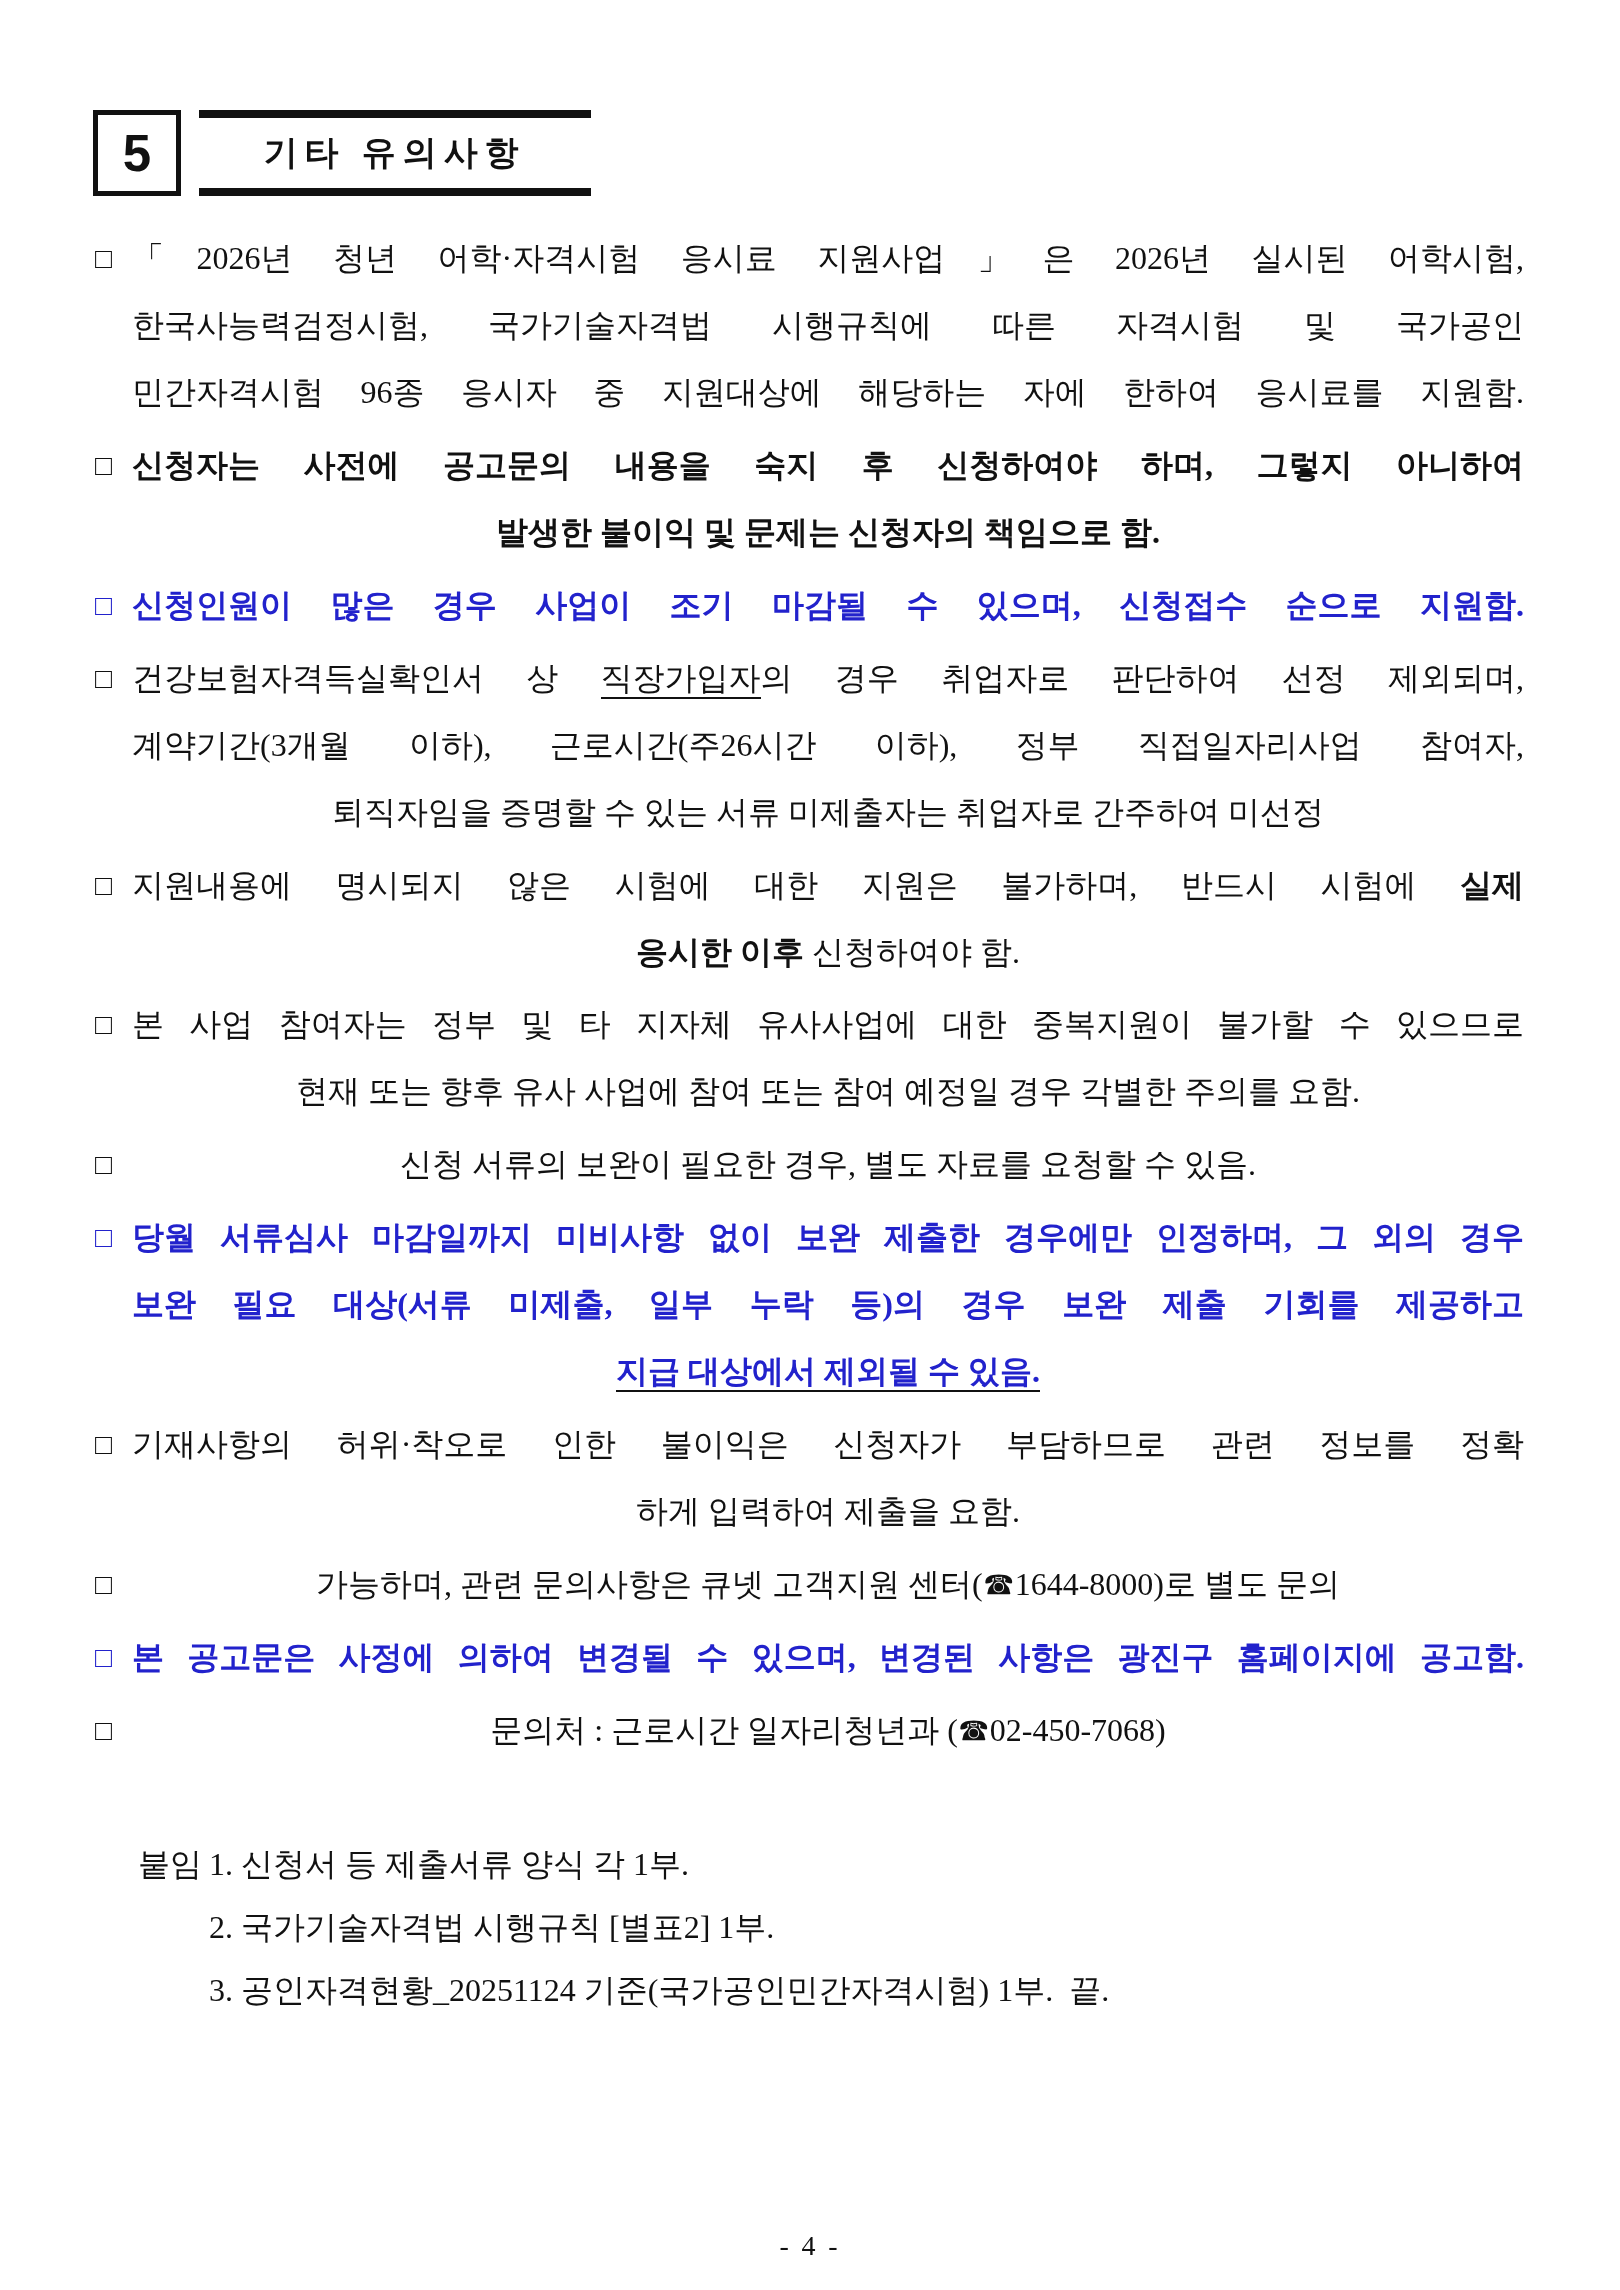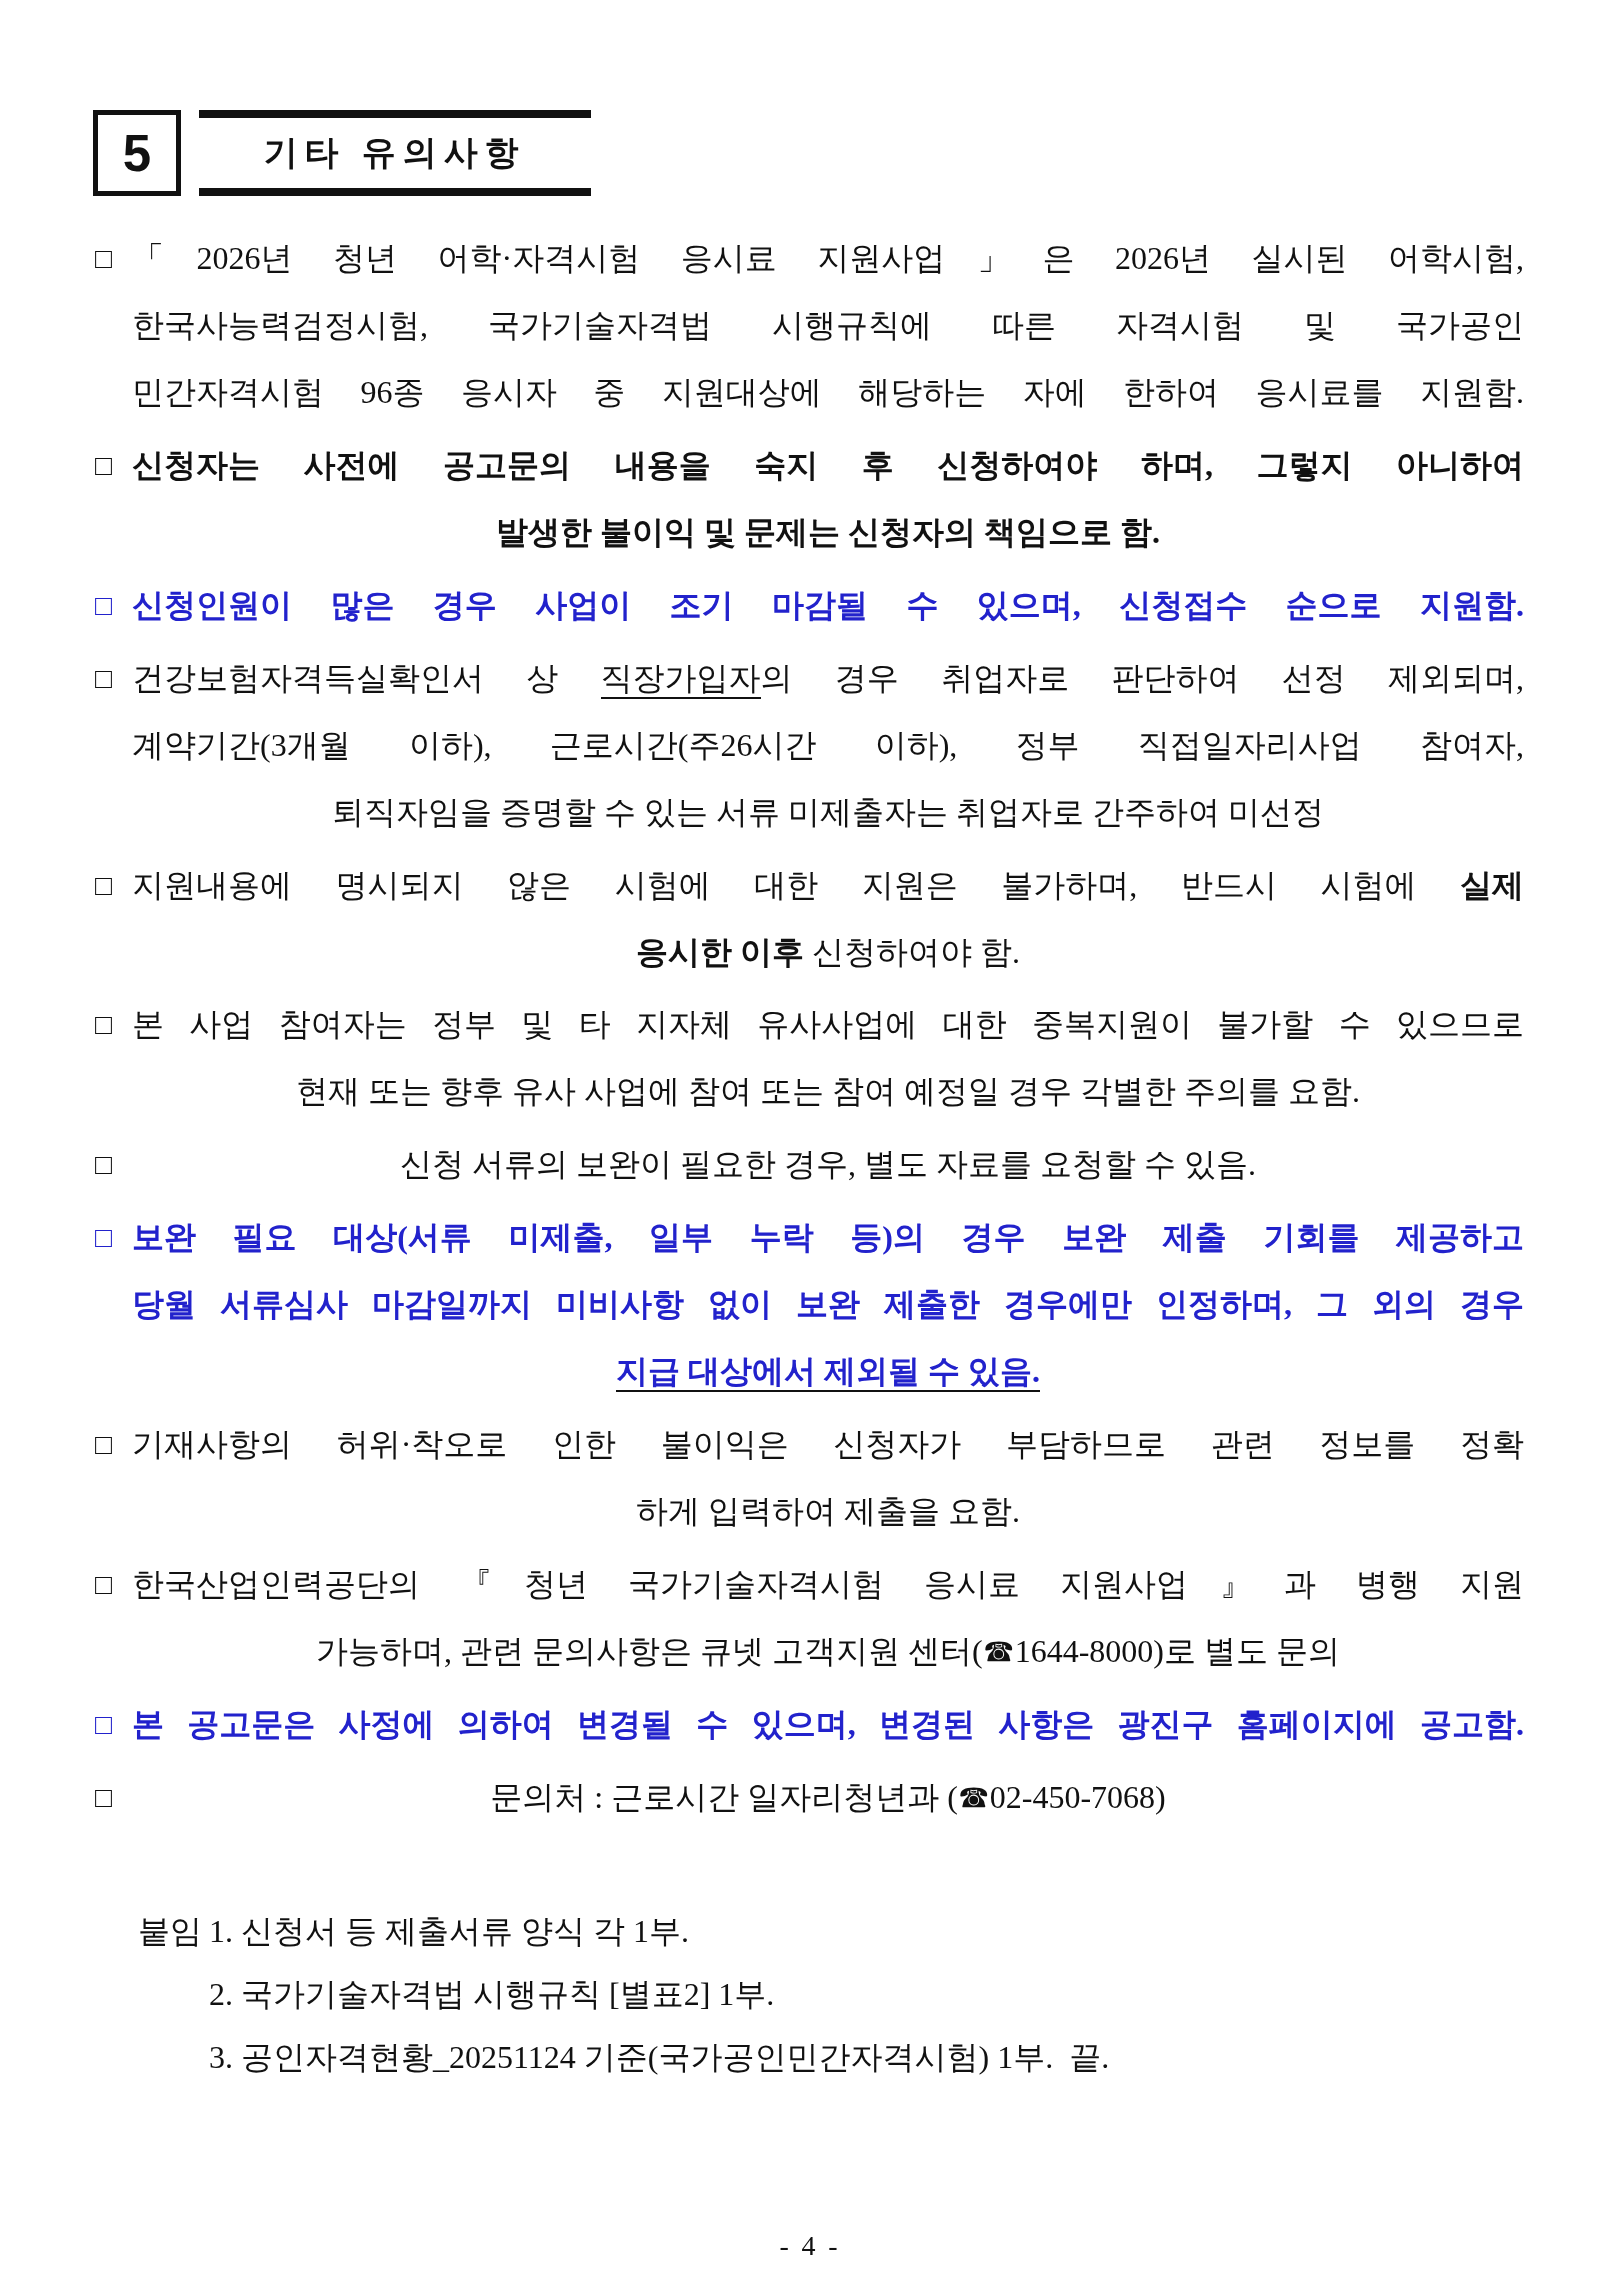--- a/index.html
+++ b/index.html
@@ -109,32 +109,31 @@
         <span class="bullet">□</span>
         <div class="nline fill"><span>본 사업 참여자는 정부 및 타 지자체 유사사업에 대한 중복지원이 불가할 수 있으므로</span></div>
         <div class="nline"><span>현재 또는 향후 유사 사업에 참여 또는 참여 예정일 경우 각별한 주의를 요함.</span></div>
       </div>
       <div class="notice-item">
         <span class="bullet">□</span>
         <div class="nline"><span>신청 서류의 보완이 필요한 경우, 별도 자료를 요청할 수 있음.</span></div>
       </div>
       <div class="notice-item blue bold">
         <span class="bullet">□</span>
+        <div class="nline fill"><span>당월 서류심사 마감일까지 미비사항 없이 보완 제출한 경우에만 인정하며, 그 외의 경우</span></div>
         <div class="nline fill"><span>보완 필요 대상(서류 미제출, 일부 누락 등)의 경우 보완 제출 기회를 제공하고</span></div>
-        <div class="nline fill"><span>당월 서류심사 마감일까지 미비사항 없이 보완 제출한 경우에만 인정하며, 그 외의 경우</span></div>
         <div class="nline"><span class="u">지급 대상에서 제외될 수 있음.</span></div>
       </div>
       <div class="notice-item">
         <span class="bullet">□</span>
         <div class="nline fill"><span>기재사항의 허위·착오로 인한 불이익은 신청자가 부담하므로 관련 정보를 정확</span></div>
         <div class="nline"><span>하게 입력하여 제출을 요함.</span></div>
       </div>
       <div class="notice-item">
         <span class="bullet">□</span>
-        <div class="nline fill"><span>한국산업인력공단의 『청년 국가기술자격시험 응시료 지원사업』과 병행 지원</span></div>
         <div class="nline"><span>가능하며, 관련 문의사항은 큐넷 고객지원 센터(</span><span>☎</span><span>1644-8000)로 별도 문의</span></div>
       </div>
       <div class="notice-item blue bold">
         <span class="bullet">□</span>
         <div class="nline fill"><span>본 공고문은 사정에 의하여 변경될 수 있으며, 변경된 사항은 광진구 홈페이지에 공고함.</span></div>
       </div>
       <div class="notice-item">
         <span class="bullet">□</span>
         <div class="nline"><span>문의처 : 근로시간 일자리청년과 (</span><span>☎</span><span>02-450-7068)</span></div>
       </div>

